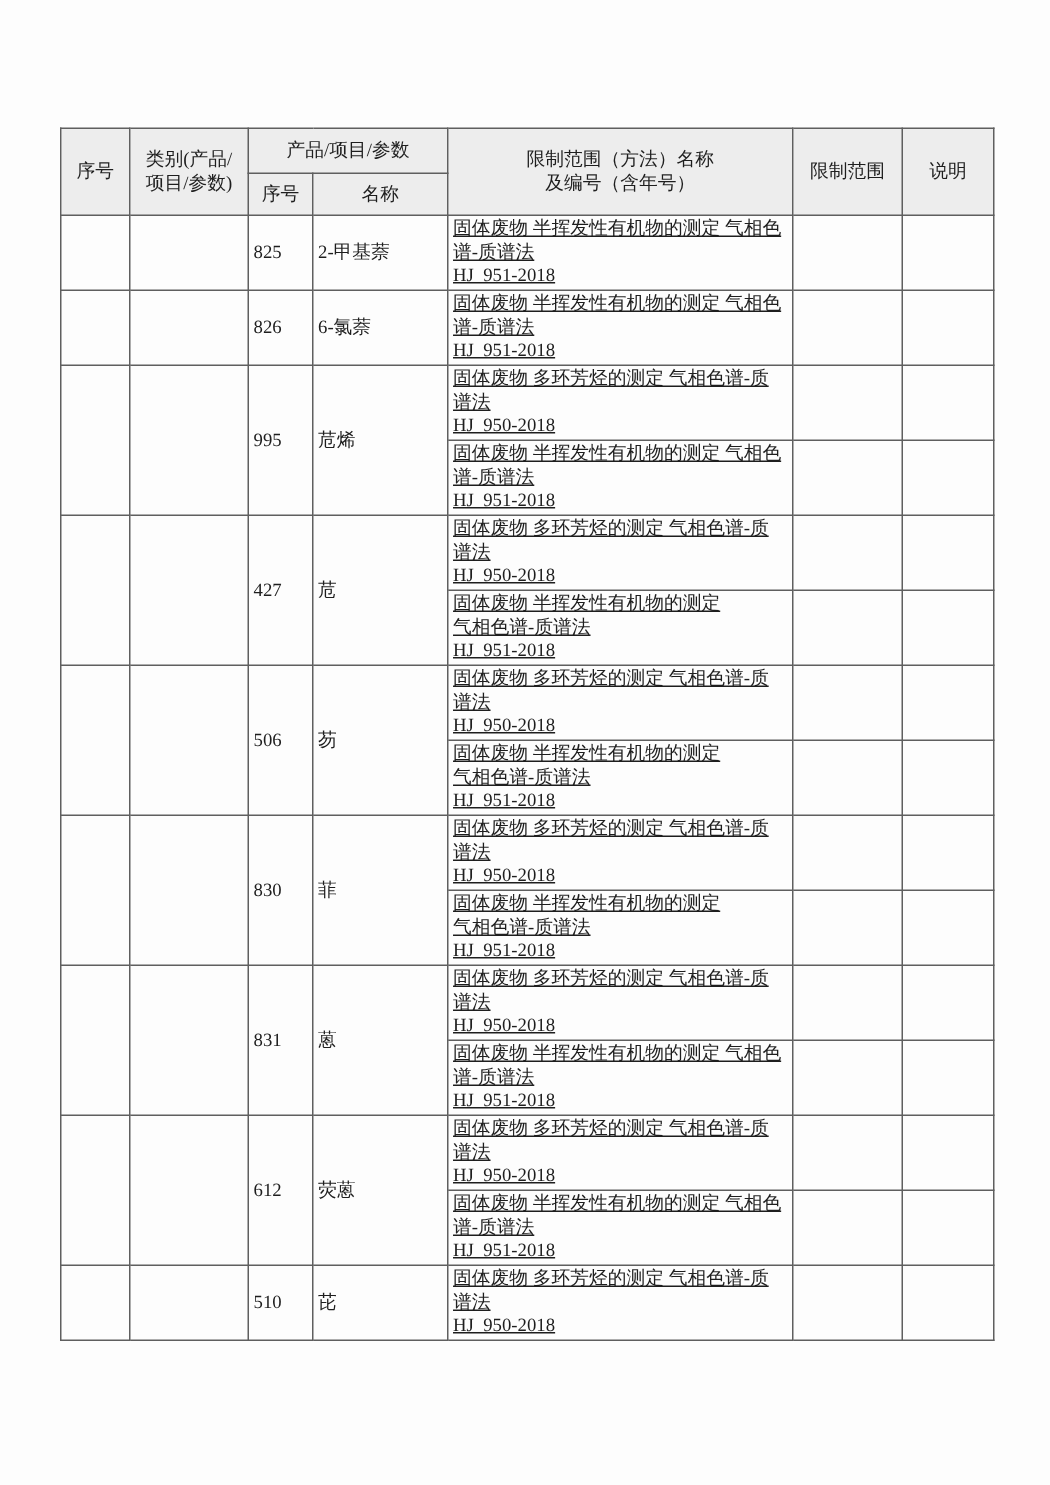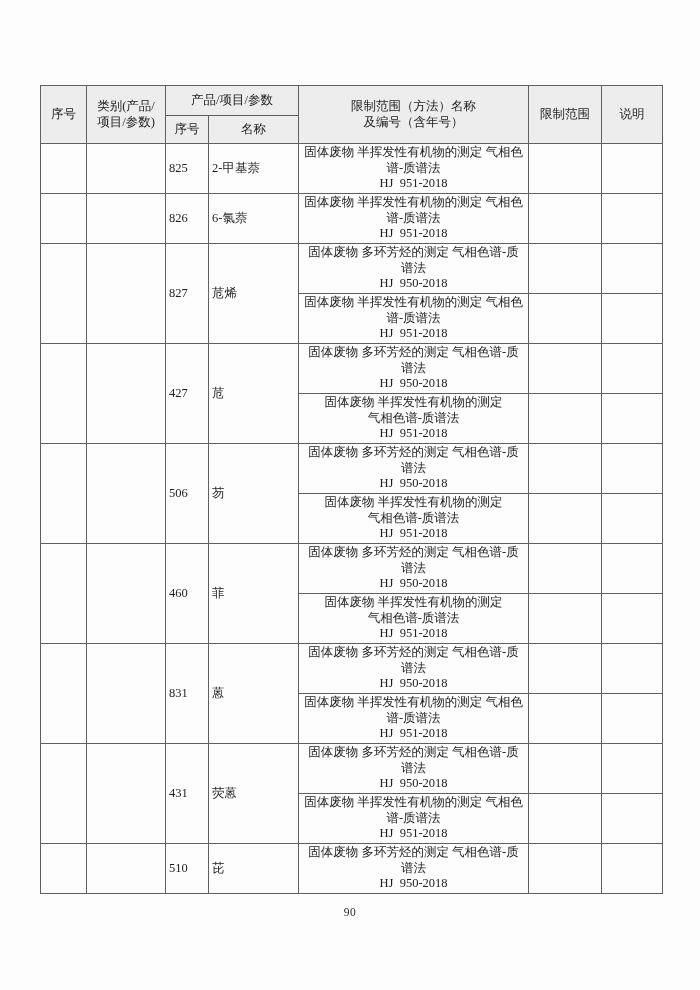--- a/index.html
+++ b/index.html
@@ -52,25 +52,26 @@
     text-align:left;
     vertical-align:middle;
   }
   td.c-name{
     text-align:left;
     vertical-align:middle;
     padding-left:6px;
     margin-top:31px;
   }
   td.c-std{
-    text-align:center;
+    text-align:left;
     vertical-align:top;
     white-space:pre-wrap;
     padding:1px 4px 1px 5px;
     height:47px;
+    text-decoration:underline;
   }
   .page-number{
     position:absolute;
     top:906px;
     left:0;
     width:100%;
     text-align:center;
     font-size:11.5px;
     color:#2a2a2a;
     letter-spacing:0.5px;
@@ -126,21 +127,21 @@
           <td class="c-name">6-氯萘</td>
           <td class="c-std">固体废物 半挥发性有机物的测定 气相色
 谱-质谱法
 HJ  951-2018</td>
           <td class="c-empty"></td>
           <td class="c-empty"></td>
         </tr>
         <tr>
           <td class="c-empty" rowspan="2"></td>
           <td class="c-empty" rowspan="2"></td>
-          <td class="c-no" rowspan="2">827</td>
+          <td class="c-no" rowspan="2">995</td>
           <td class="c-name" rowspan="2">苊烯</td>
           <td class="c-std">固体废物 多环芳烃的测定 气相色谱-质
 谱法
 HJ  950-2018</td>
           <td class="c-empty"></td>
           <td class="c-empty"></td>
         </tr>
         <tr>
           <td class="c-std">固体废物 半挥发性有机物的测定 气相色
 谱-质谱法
@@ -180,21 +181,21 @@
         <tr>
           <td class="c-std">固体废物 半挥发性有机物的测定
 气相色谱-质谱法
 HJ  951-2018</td>
           <td class="c-empty"></td>
           <td class="c-empty"></td>
         </tr>
         <tr>
           <td class="c-empty" rowspan="2"></td>
           <td class="c-empty" rowspan="2"></td>
-          <td class="c-no" rowspan="2">460</td>
+          <td class="c-no" rowspan="2">830</td>
           <td class="c-name" rowspan="2">菲</td>
           <td class="c-std">固体废物 多环芳烃的测定 气相色谱-质
 谱法
 HJ  950-2018</td>
           <td class="c-empty"></td>
           <td class="c-empty"></td>
         </tr>
         <tr>
           <td class="c-std">固体废物 半挥发性有机物的测定
 气相色谱-质谱法
@@ -216,21 +217,21 @@
         <tr>
           <td class="c-std">固体废物 半挥发性有机物的测定 气相色
 谱-质谱法
 HJ  951-2018</td>
           <td class="c-empty"></td>
           <td class="c-empty"></td>
         </tr>
         <tr>
           <td class="c-empty" rowspan="2"></td>
           <td class="c-empty" rowspan="2"></td>
-          <td class="c-no" rowspan="2">431</td>
+          <td class="c-no" rowspan="2">612</td>
           <td class="c-name" rowspan="2">荧蒽</td>
           <td class="c-std">固体废物 多环芳烃的测定 气相色谱-质
 谱法
 HJ  950-2018</td>
           <td class="c-empty"></td>
           <td class="c-empty"></td>
         </tr>
         <tr>
           <td class="c-std">固体废物 半挥发性有机物的测定 气相色
 谱-质谱法
@@ -245,15 +246,14 @@
           <td class="c-name">芘</td>
           <td class="c-std">固体废物 多环芳烃的测定 气相色谱-质
 谱法
 HJ  950-2018</td>
           <td class="c-empty"></td>
           <td class="c-empty"></td>
         </tr>
       </tbody>
   </table>
 
-  <div class="page-number">90</div>
 
 </div>
 
 </body></html>

